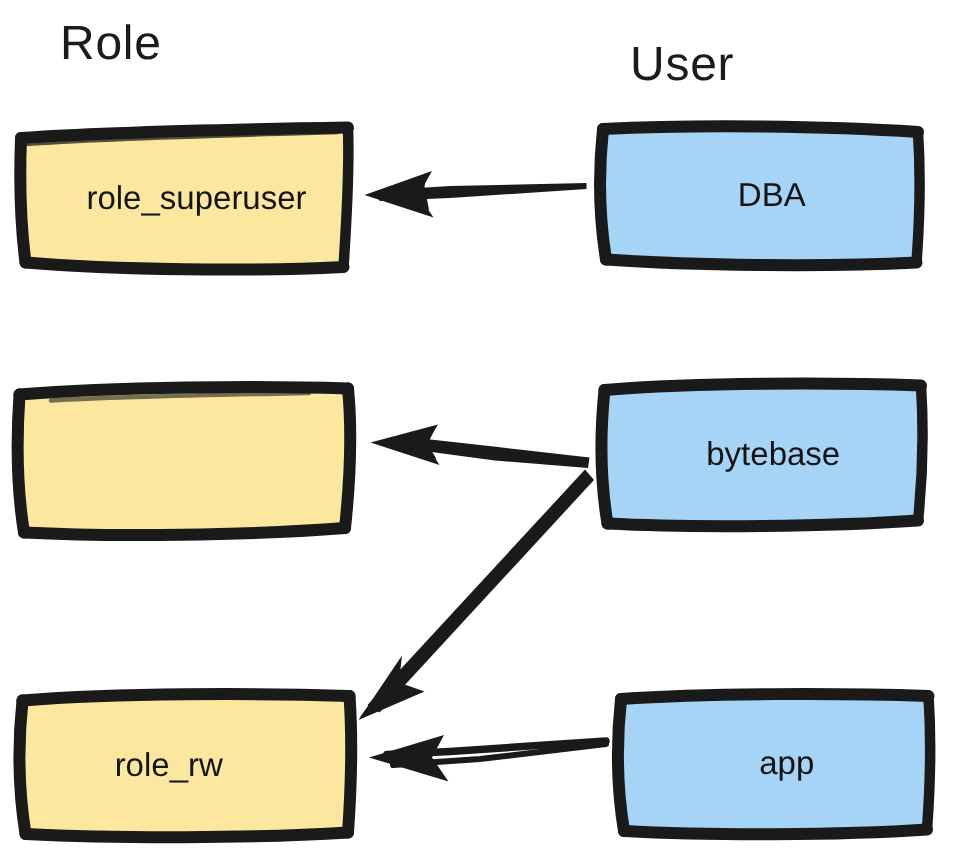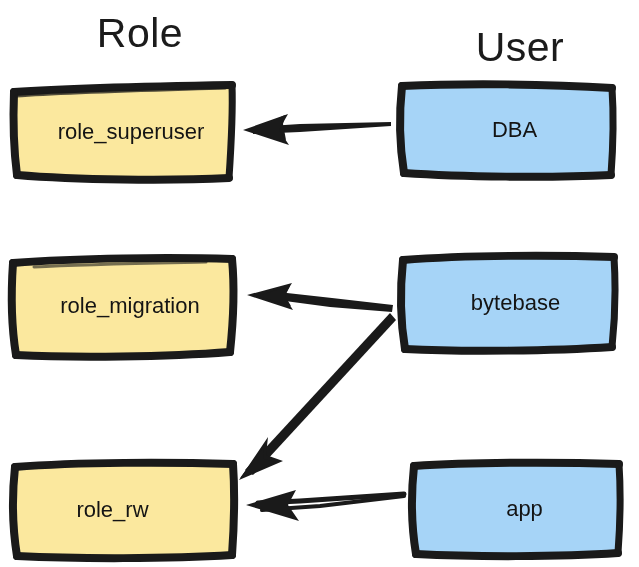--- a/index.html
+++ b/index.html
@@ -10,24 +10,24 @@
   #canvas {
     position: relative;
     width: 639px;
     height: 567px;
     background: #ffffff;
     overflow: hidden;
     font-family: "Liberation Sans", sans-serif;
   }
   .col-header {
     position: absolute;
-    font-size: 41px;
+    font-size: 32px;
     color: #1b1b1b;
     font-weight: 400;
-    text-align: center;
+    text-align: left;
     letter-spacing: 0.5px;
     white-space: nowrap;
   }
   #header-role  { left: 40px;  top: 10px; width: 200px; }
   #header-user  { left: 420px; top: 24px; width: 200px; }
 
   .node {
     position: absolute;
     box-sizing: border-box;
   }
@@ -79,21 +79,20 @@
 
   <div class="node" id="node-role_migration" style="left:6px; top:254px; width:232px; height:104px;">
     <svg width="232" height="104" viewBox="0 0 232 104">
       <path d="M7 9 L226 5 L224 98 L10 101 Z" fill="#fbe89e"></path>
       <path d="M7 9 C70 4, 165 3, 226 5" fill="none" stroke="#1a1a1a" stroke-width="8" stroke-linecap="round"></path>
       <path d="M226 5 C229 36, 227 70, 224 98" fill="none" stroke="#1a1a1a" stroke-width="8" stroke-linecap="round"></path>
       <path d="M224 98 C160 103, 68 104, 10 101" fill="none" stroke="#1a1a1a" stroke-width="8" stroke-linecap="round"></path>
       <path d="M10 101 C5 70, 5 38, 7 9" fill="none" stroke="#1a1a1a" stroke-width="8" stroke-linecap="round"></path>
       <path d="M28 13 C80 10, 150 9, 200 8" fill="none" stroke="#1a1a1a" stroke-width="3" stroke-linecap="round" opacity="0.6"></path>
     </svg>
-    <div class="node-label">role_migration</div>
   </div>
 
   <div class="node" id="node-role_rw" style="left:9px; top:459px; width:191px; height:101px;">
     <svg width="229" height="101" viewBox="0 0 229 101">
       <path d="M6 8 L224 5 L223 96 L8 97 Z" fill="#fbe89e"></path>
       <path d="M6 8 C70 3, 160 3, 224 5" fill="none" stroke="#1a1a1a" stroke-width="8" stroke-linecap="round"></path>
       <path d="M224 5 C226 34, 225 68, 223 96" fill="none" stroke="#1a1a1a" stroke-width="8" stroke-linecap="round"></path>
       <path d="M223 96 C160 100, 68 100, 8 97" fill="none" stroke="#1a1a1a" stroke-width="8" stroke-linecap="round"></path>
       <path d="M8 97 C3 66, 3 36, 6 8" fill="none" stroke="#1a1a1a" stroke-width="8" stroke-linecap="round"></path>
     </svg>

